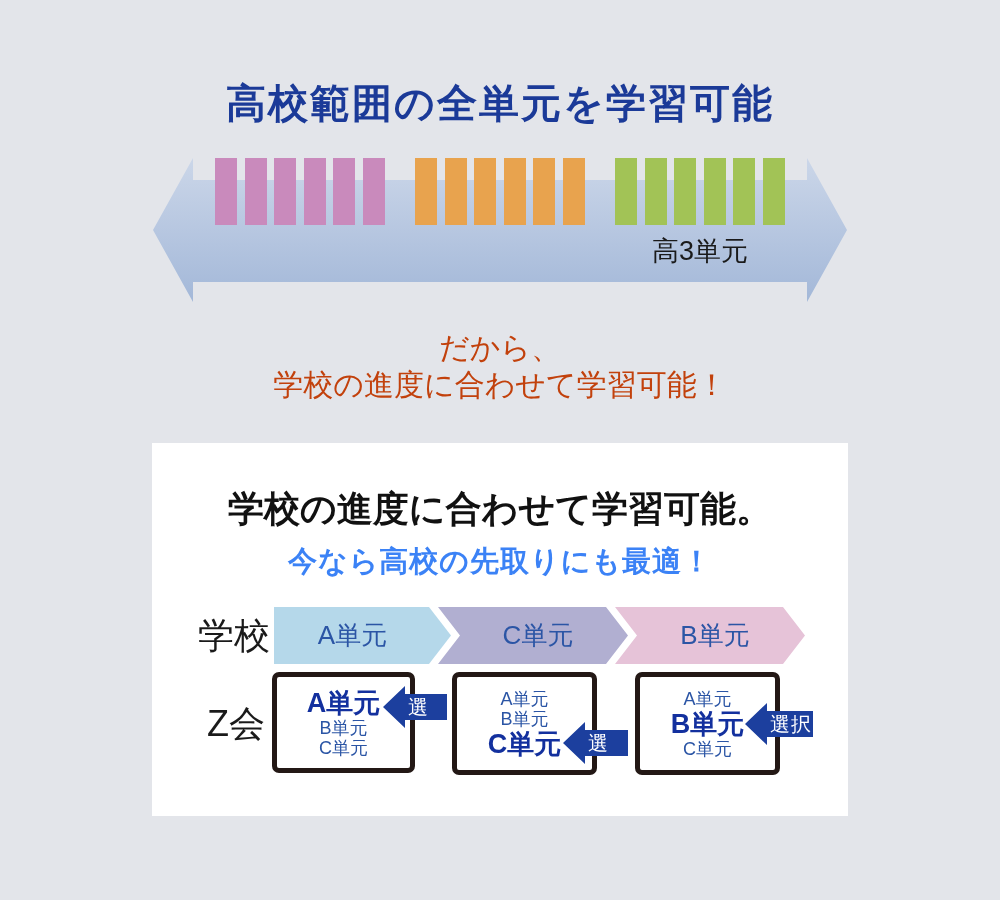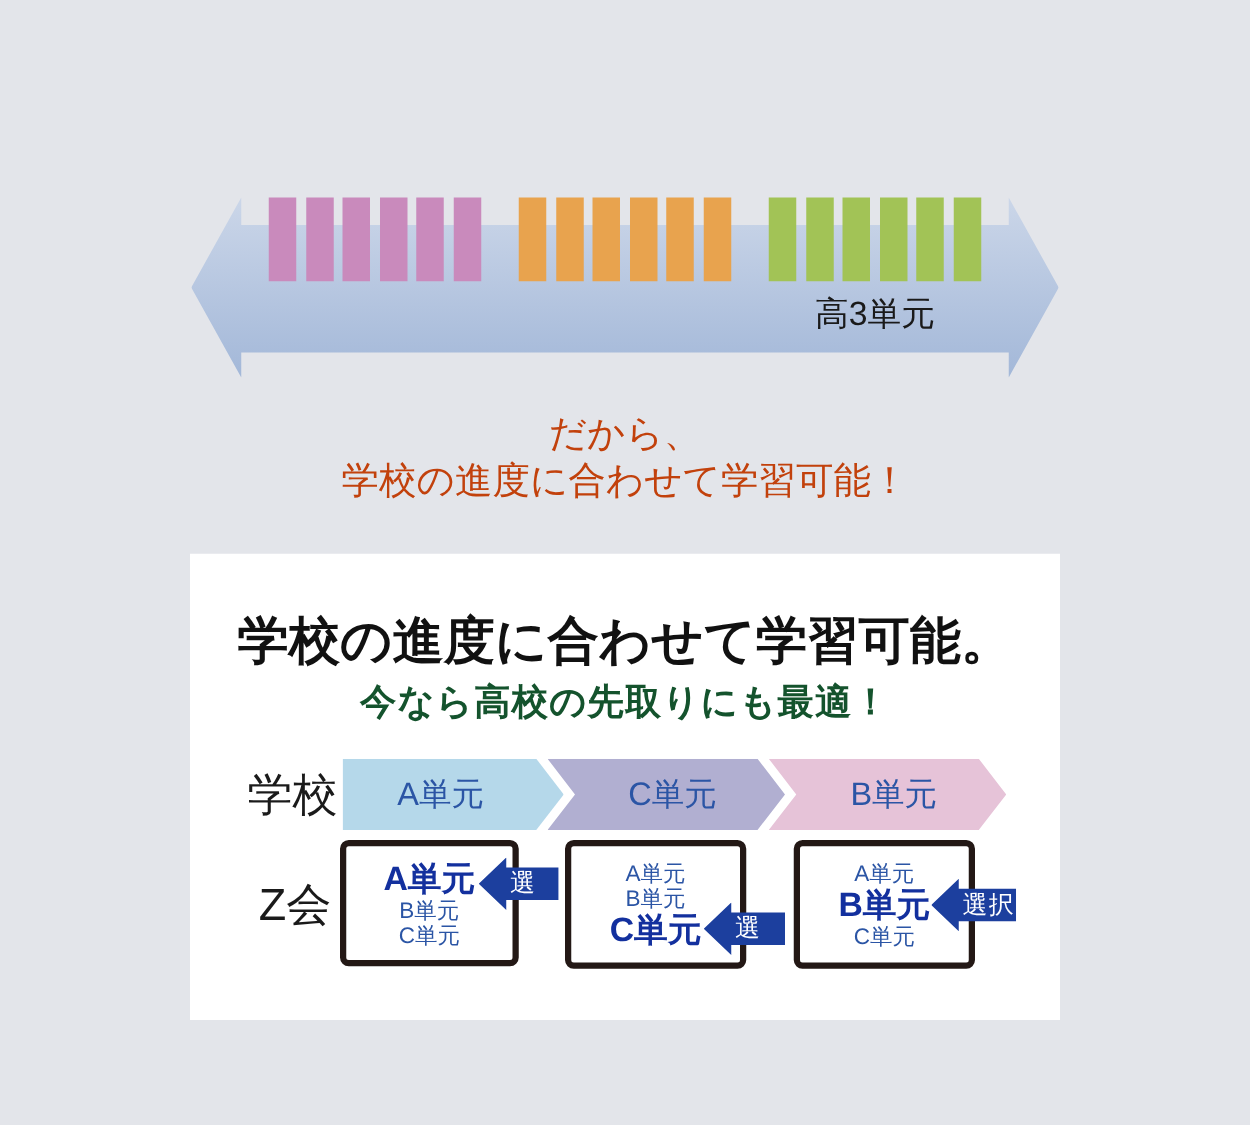--- a/index.html
+++ b/index.html
@@ -23,21 +23,21 @@
                  font-size:27px; color:#1a1a1a; }
   .gl1 { left:215px; } .gl2 { left:415px; } .gl3 { left:615px; }
 
   
   .lead { position:absolute; top:329px; left:0; width:100%; text-align:center;
           font-size:30px; color:#c2410c; line-height:37px; }
 
   
   .panel { position:absolute; left:152px; top:443px; width:696px; height:373px; background:#ffffff; }
   .panel-heading { position:absolute; top:42px; left:0; width:100%; text-align:center;
-                   font-size:41px; font-weight:bold; color:#111111; letter-spacing:0px; }
+                   font-size:36px; font-weight:bold; color:#111111; letter-spacing:0px; }
   .panel-sub { position:absolute; top:99px; left:0; width:100%; text-align:center;
                font-size:29px; font-weight:bold; letter-spacing:1px; }
 
   
   .row-label { position:absolute; font-size:36px; color:#1a1a1a; }
   .school-label { left:46px; top:164px; height:57px; line-height:57px; }
   .zkai-label   { left:55px; top:229px; height:103px; line-height:103px; }
 
   
   .chevron { position:absolute; top:164px; height:57px; line-height:57px;
@@ -69,20 +69,21 @@
                                     100% 34px, 22px 34px, 22px 42px); }
   .sa1 { left:231px; top:243px; width:64px; }
   .sa2 { left:411px; top:279px; width:65px; }
   .sa3 { left:593px; top:260px; width:68px; }
 </style>
 </head>
 <body>
 
 <div class="canvas" style="background: rgb(227, 229, 234);">
 
+  <div class="title" style="color: rgb(27, 58, 152);">高校範囲の全単元を学習可能</div>
 
   <div class="arrow-banner" style="background: linear-gradient(rgb(204, 215, 233), rgb(162, 183, 216));"></div>
 
   <div class="bar-group g1">
       <div class="bar" style="background: rgb(201, 138, 188);"></div>
       <div class="bar" style="background: rgb(201, 138, 188);"></div>
       <div class="bar" style="background: rgb(201, 138, 188);"></div>
       <div class="bar" style="background: rgb(201, 138, 188);"></div>
       <div class="bar" style="background: rgb(201, 138, 188);"></div>
       <div class="bar" style="background: rgb(201, 138, 188);"></div>
@@ -107,21 +108,21 @@
   <div class="group-label gl3">高3単元</div>
 
   <div class="lead">
     <div>だから、</div>
     <div>学校の進度に合わせて学習可能！</div>
   </div>
 
   <div class="panel">
 
     <div class="panel-heading">学校の進度に合わせて学習可能。</div>
-    <div class="panel-sub" style="color: #14532d;">今なら高校の先取りにも最適！</div>
+    <div class="panel-sub" style="color: #3b82f6;">今なら高校の先取りにも最適！</div>
 
     <div class="row-label school-label">学校</div>
 
     <div class="chevron chv1" style="color: rgb(43, 85, 165); background-color: rgb(181, 216, 234);">A単元</div>
     <div class="chevron chv2" style="color: rgb(43, 85, 165); background-color: rgb(177, 175, 209);">C単元</div>
     <div class="chevron chv3" style="color: rgb(43, 85, 165); background-color: rgb(230, 195, 216);">B単元</div>
 
     <div class="row-label zkai-label">Z会</div>
 
     <div class="zbox zb1">

